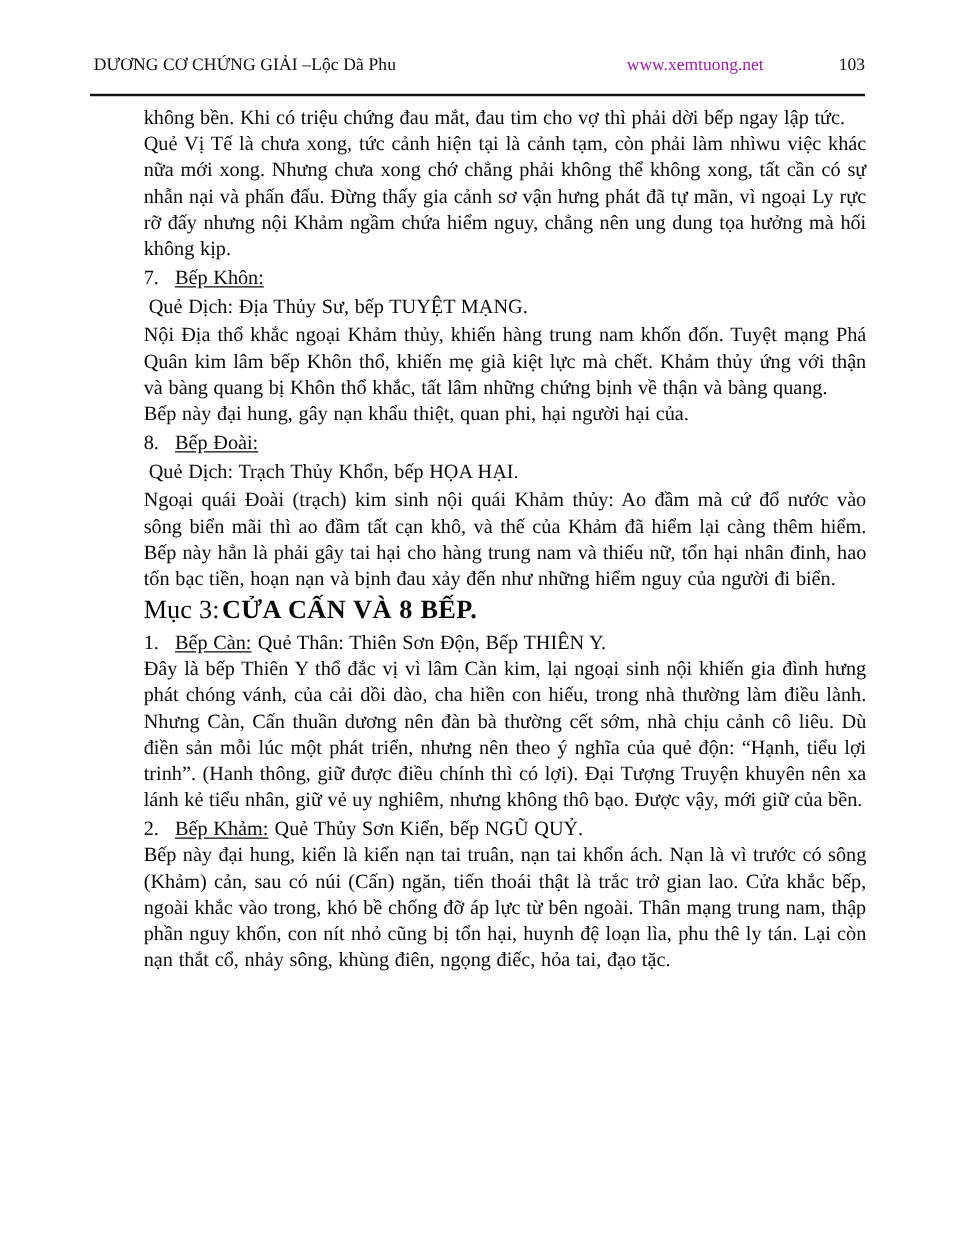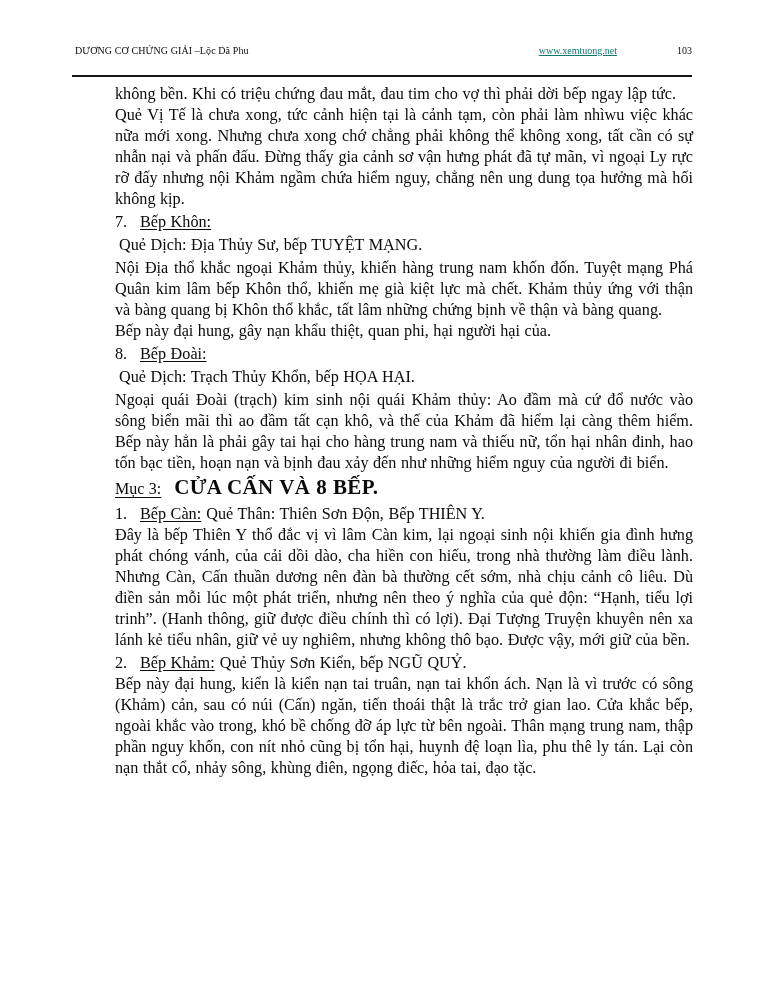--- a/index.html
+++ b/index.html
@@ -7,25 +7,25 @@
   body {
     position:relative;
     background:#ffffff;
     color:#0a0a0a;
     font-family:"Liberation Serif","DejaVu Serif",serif;
     overflow:hidden;
   }
   .page-header{
     position:absolute; top:45px; left:75px; width:617px;
     display:flex; align-items:baseline; white-space:nowrap;
-    font-size:10px;
+    font-size:14px;
   }
   .page-header .title{ letter-spacing:0.1px; }
   .page-header .link{
-    margin-left:auto; color:#0f766e; text-decoration:underline; cursor:pointer;
+    margin-left:auto; color:#a21caf; cursor:pointer;
   }
   .page-header .pagenum{ margin-left:60px; }
   .header-rule{
     position:absolute; top:75px; left:72px; width:620px; height:0;
     border-top:2px solid #141414;
   }
   .content{
     position:absolute; top:84px; left:115px; width:578px;
     font-size:16.2px; line-height:21px; text-align:justify;
     word-spacing:0.5px;
@@ -33,24 +33,24 @@
   .content p{ margin:0; }
   p.que{ margin:2px 4px; }
   p.numhead{ margin-top:2px; text-align:left; }
   .num{ display:inline-block; min-width:25px; }
   .u{ text-decoration:underline; text-underline-offset:2px; }
   .rest{ margin-left:5px; }
   .muc3{
     margin:11px 0 3px; text-align:left; line-height:26px;
   }
   .muc3 .label{
-    font-size:16px; text-decoration:underline; text-underline-offset:3px;
+    font-size:21px; text-underline-offset:3px;
   }
   .muc3 .big{
-    font-size:21px; font-weight:bold; letter-spacing:0.3px; margin-left:13px;
+    font-size:21px; font-weight:bold; letter-spacing:0.3px; margin-left:2px;
   }
 </style>
 </head>
 <body>
 
 <div class="page-header">
   <span class="title">DƯƠNG CƠ CHỨNG GIẢI –Lộc Dã Phu</span>
   <span class="link">www.xemtuong.net</span>
   <span class="pagenum">103</span>
 </div>

